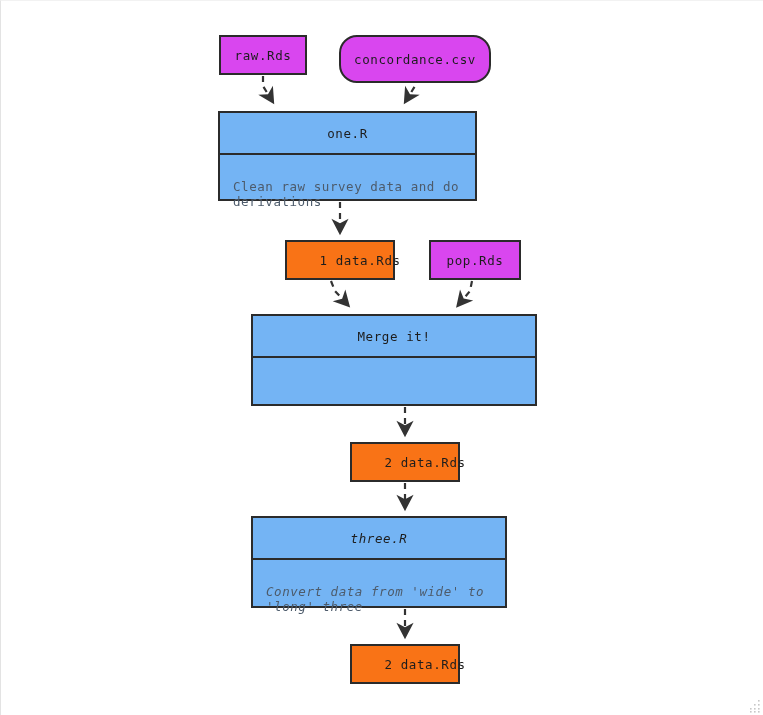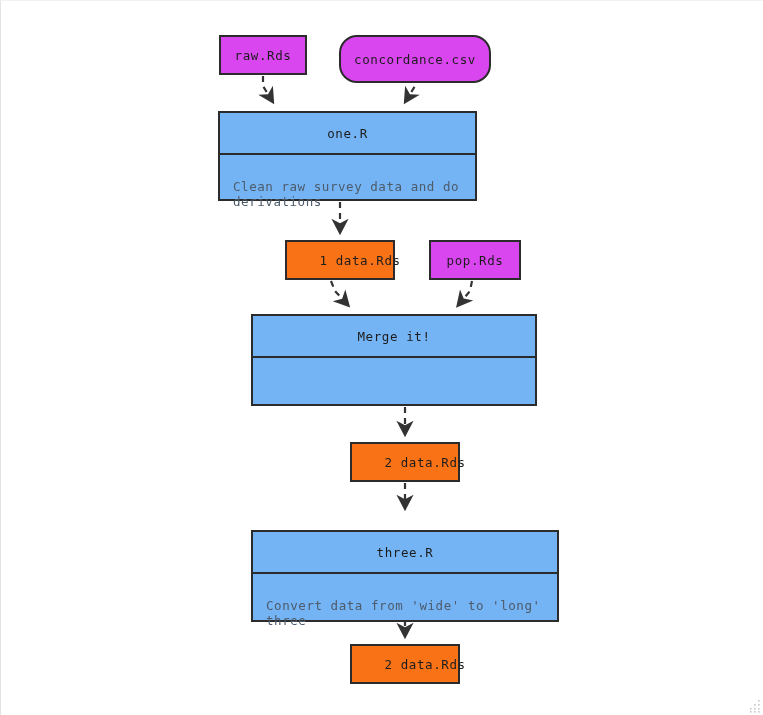--- a/index.html
+++ b/index.html
@@ -167,21 +167,21 @@
   </div>
 
   <div class="node script" style="left:250px; top:313px; width:286px; height:92px;">
     <div class="script-title">Merge it!</div>
   </div>
 
   <div class="node data-pink" style="left:349px; top:441px; width:110px; height:40px;">
     <div class="node-label">2 data.Rds</div>
   </div>
 
-  <div class="node script" style="left:250px; top:529px; width:308px; height:92px;">
+  <div class="node script" style="left:250px; top:515px; width:256px; height:92px;font-style:italic;">
     <div class="script-title">three.R</div>
     <div class="script-desc">Convert data from 'wide' to 'long' three</div>
   </div>
 
   <div class="node data-pink" style="left:349px; top:643px; width:110px; height:40px;">
     <div class="node-label">2 data.Rds</div>
   </div>
 
   <svg id="resize-grip" viewBox="0 0 14 14" width="14" height="14">
     <g fill="#9a9a9a">

